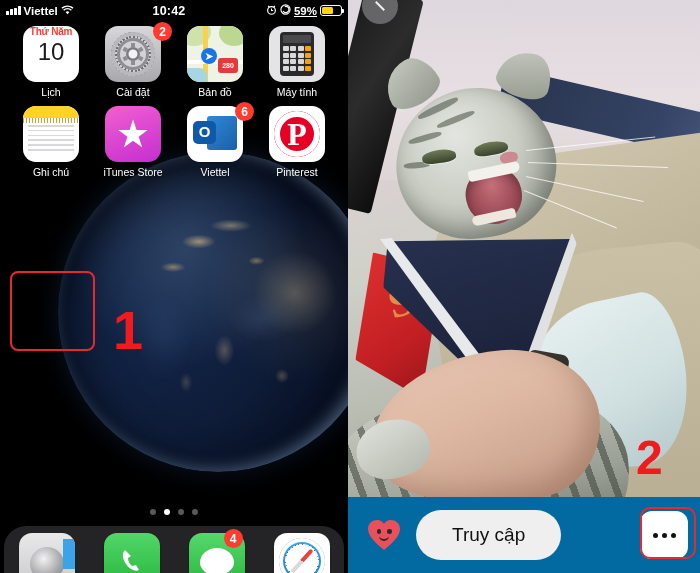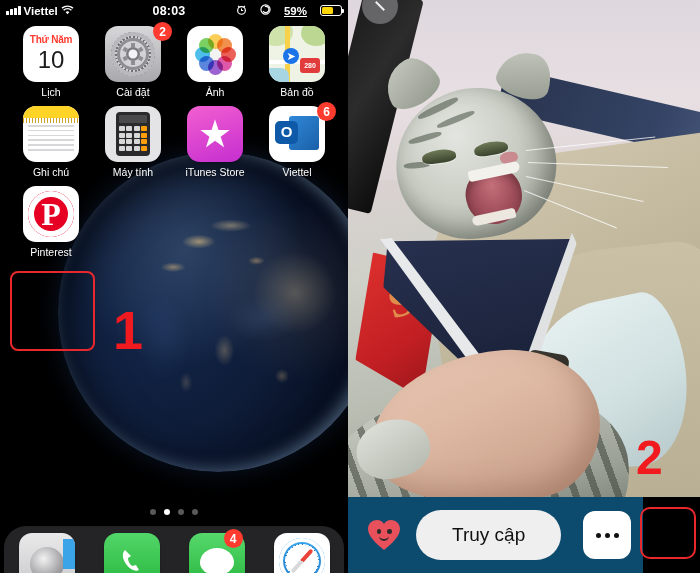--- a/index.html
+++ b/index.html
@@ -49,21 +49,21 @@
   }
 
   
   .status-bar{
     position:absolute; left:0; top:0; width:348px; height:21px;
     display:flex; align-items:center; color:#fff;
     font-size:11.5px; font-weight:bold; z-index:30;
   }
   .sb-left{ display:flex; align-items:center; gap:3px; padding-left:6px; width:120px; }
   .sb-center{ flex:1; text-align:center; font-size:12.5px; letter-spacing:0.2px;}
-  .sb-right{ display:flex; align-items:center; gap:13px; justify-content:flex-end; width:130px; padding-right:6px;text-decoration:underline;}
+  .sb-right{ display:flex; align-items:center; gap:3px; justify-content:flex-end; width:130px; padding-right:6px;text-decoration:underline;}
   .sig{ display:flex; align-items:flex-end; gap:1.5px; height:9px;}
   .sig i{ display:block; width:2.5px; background:#fff; border-radius:0.5px;}
   .sig i:nth-child(1){height:4px} .sig i:nth-child(2){height:6px}
   .sig i:nth-child(3){height:7.5px} .sig i:nth-child(4){height:9px}
   .carrier{ font-size:11.5px; }
   .battery{
     width:22px;height:11px;border:1.3px solid #fff;border-radius:3px;
     position:relative; padding:1.3px;
   }
   .battery:after{
@@ -89,21 +89,21 @@
     text-shadow:0 1px 2px rgba(0,0,0,0.75); white-space:nowrap;
   }
   .badge{
     position:absolute; top:-4px; right:2px; min-width:19px;height:19px;
     background:#ff3b30; color:#fff; border-radius:10px;
     font-size:12px; font-weight:bold; line-height:19px; text-align:center;
     border:1.5px solid rgba(255,255,255,0.0); z-index:5; padding:0 4px;
   }
 
   
-  .ic-calendar{ background:#fff; display:flex;flex-direction:column;align-items:center;justify-content:center;}
+  .ic-calendar{ background:#fff; display:flex;flex-direction:column;align-items:center;}
   .ic-calendar .cal-dow{ color:#ff3b30;font-size:10px;font-weight:bold;letter-spacing:-0.2px;}
   .ic-calendar .cal-day{ color:#1c1c1e;font-size:24px;font-weight:300;line-height:29px;}
 
   .ic-settings{ background:linear-gradient(180deg,#d7d7d9,#a9a9ad); display:flex;align-items:center;justify-content:center;}
   .gear{ width:44px;height:44px;border-radius:50%; position:relative;
     background:
       repeating-conic-gradient(#6e6e73 0 6deg, #cfcfd4 6deg 12deg);
     box-shadow: inset 0 0 0 4px #b9b9be;}
   .gear:before{
     content:""; position:absolute; inset:6px; border-radius:50%;
@@ -391,22 +391,22 @@
     background:rgba(120,120,124,0.78);
     z-index:12;
   }
   .pin-close:after{
     content:""; position:absolute; left:12px; top:17px; width:12px;height:2px;background:#f0f0f0;
     transform:rotate(45deg);
   }
 
   
   .pin-bar{
-    position:absolute; left:0; bottom:0; width:295px; height:76px;
-    background:#0c4a6e; display:flex; align-items:center; z-index:20;
+    position:absolute; left:0; bottom:0; width:352px; height:76px;
+    background:#0369a1; display:flex; align-items:center; z-index:20;
     padding:0 10px;
   }
   .react-btn{
     width:52px; height:52px; display:flex;align-items:center;justify-content:center;
     flex:0 0 auto;
   }
   .heart-face{ position:relative; width:32px;height:30px;}
   .heart-face .h{
     position:absolute; left:0; top:0; width:32px;height:30px;
     background:#e8505b;
@@ -461,21 +461,21 @@
           </span>
         <span class="carrier">Viettel</span>
         <span>
           <svg width="13" height="10" viewBox="0 0 13 10">
               <path d="M6.5 9.2 L4.6 7.1 A3 3 0 0 1 8.4 7.1 Z" fill="#fff"></path>
               <path d="M2.6 5.2 A6 6 0 0 1 10.4 5.2" stroke="#fff" stroke-width="1.5" fill="none"></path>
               <path d="M1 3.1 A9 9 0 0 1 12 3.1" stroke="#fff" stroke-width="1.5" fill="none"></path>
             </svg>
         </span>
       </div>
-      <div class="sb-center">08:03</div>
+      <div class="sb-center">10:42</div>
       <div class="sb-right">
         <span>
           <svg width="11" height="11" viewBox="0 0 12 12">
               <circle cx="6" cy="7" r="4.2" stroke="#fff" stroke-width="1.3" fill="none"></circle>
               <path d="M6 4.8 V7 H7.8" stroke="#fff" stroke-width="1.1" fill="none"></path>
               <path d="M2.3 2.2 L3.6 3.2 M9.7 2.2 L8.4 3.2" stroke="#fff" stroke-width="1.4"></path>
             </svg>
         </span>
         <span>
           <svg width="11" height="11" viewBox="0 0 12 12">
@@ -506,67 +506,35 @@
           <div class="gear">
             <div class="spoke" style="transform:rotate(0deg)"></div>
             <div class="spoke" style="transform:rotate(60deg)"></div>
             <div class="spoke" style="transform:rotate(120deg)"></div>
           </div>
         </div>
         <div class="badge">2</div>
         <div class="app-label">Cài đặt</div>
       </div>
 
-      <div class="app">
-        <div class="icon ic-photos">
-          <div class="flower">
-            <i style="background:#f9c63b;transform:translate(0,-13px)"></i>
-            <i style="background:#f07c2e;transform:translate(9px,-9px)"></i>
-            <i style="background:#e8453c;transform:translate(13px,0)"></i>
-            <i style="background:#d9399a;transform:translate(9px,9px)"></i>
-            <i style="background:#8a46c8;transform:translate(0,13px)"></i>
-            <i style="background:#3f6fd8;transform:translate(-9px,9px)"></i>
-            <i style="background:#2fb4e8;transform:translate(-13px,0)"></i>
-            <i style="background:#63c845;transform:translate(-9px,-9px)"></i>
-            <i style="background:#f2f2f2;opacity:0.9"></i>
-          </div>
-        </div>
-        <div class="app-label">Ảnh</div>
-      </div>
 
       <div class="app">
         <div class="icon ic-maps">
           <div class="green" style="left:-10px;top:-8px;width:34px;height:28px"></div>
           <div class="green" style="right:-6px;top:-6px;width:30px;height:26px;background:#bcd792"></div>
           <div class="road" style="left:16px;top:0;width:5px;height:56px"></div>
           <div class="road" style="left:0;top:34px;width:56px;height:4px;background:#fff"></div>
           <div class="water" style="left:0;bottom:0;width:20px;height:14px;border-radius:0 8px 0 0"></div>
           <div class="pin">➤</div>
           <div class="shield">280</div>
         </div>
         <div class="app-label">Bản đồ</div>
       </div>
 
       <div class="app">
-        <div class="icon ic-notes">
-          <div class="top"></div>
-          <div class="rule"></div>
-          <div class="lines">
-              <i></i>
-              <i></i>
-              <i></i>
-              <i></i>
-              <i></i>
-              <i></i>
-            </div>
-        </div>
-        <div class="app-label">Ghi chú</div>
-      </div>
-
-      <div class="app">
         <div class="icon ic-calc">
           <div class="calcbody">
             <div class="disp"></div>
             <div class="keys">
               <i></i>
                 <i></i>
                 <i></i>
                 <i class="o"></i>
               <i></i>
                 <i></i>
@@ -577,20 +545,36 @@
                 <i></i>
                 <i class="o"></i>
               <i></i>
                 <i></i>
                 <i></i>
                 <i class="o"></i>
             </div>
           </div>
         </div>
         <div class="app-label">Máy tính</div>
+      </div>
+
+      <div class="app">
+        <div class="icon ic-notes">
+          <div class="top"></div>
+          <div class="rule"></div>
+          <div class="lines">
+              <i></i>
+              <i></i>
+              <i></i>
+              <i></i>
+              <i></i>
+              <i></i>
+            </div>
+        </div>
+        <div class="app-label">Ghi chú</div>
       </div>
 
 
       <div class="app">
         <div class="icon ic-itunes">★</div>
         <div class="app-label">iTunes Store</div>
       </div>
 
 
 

